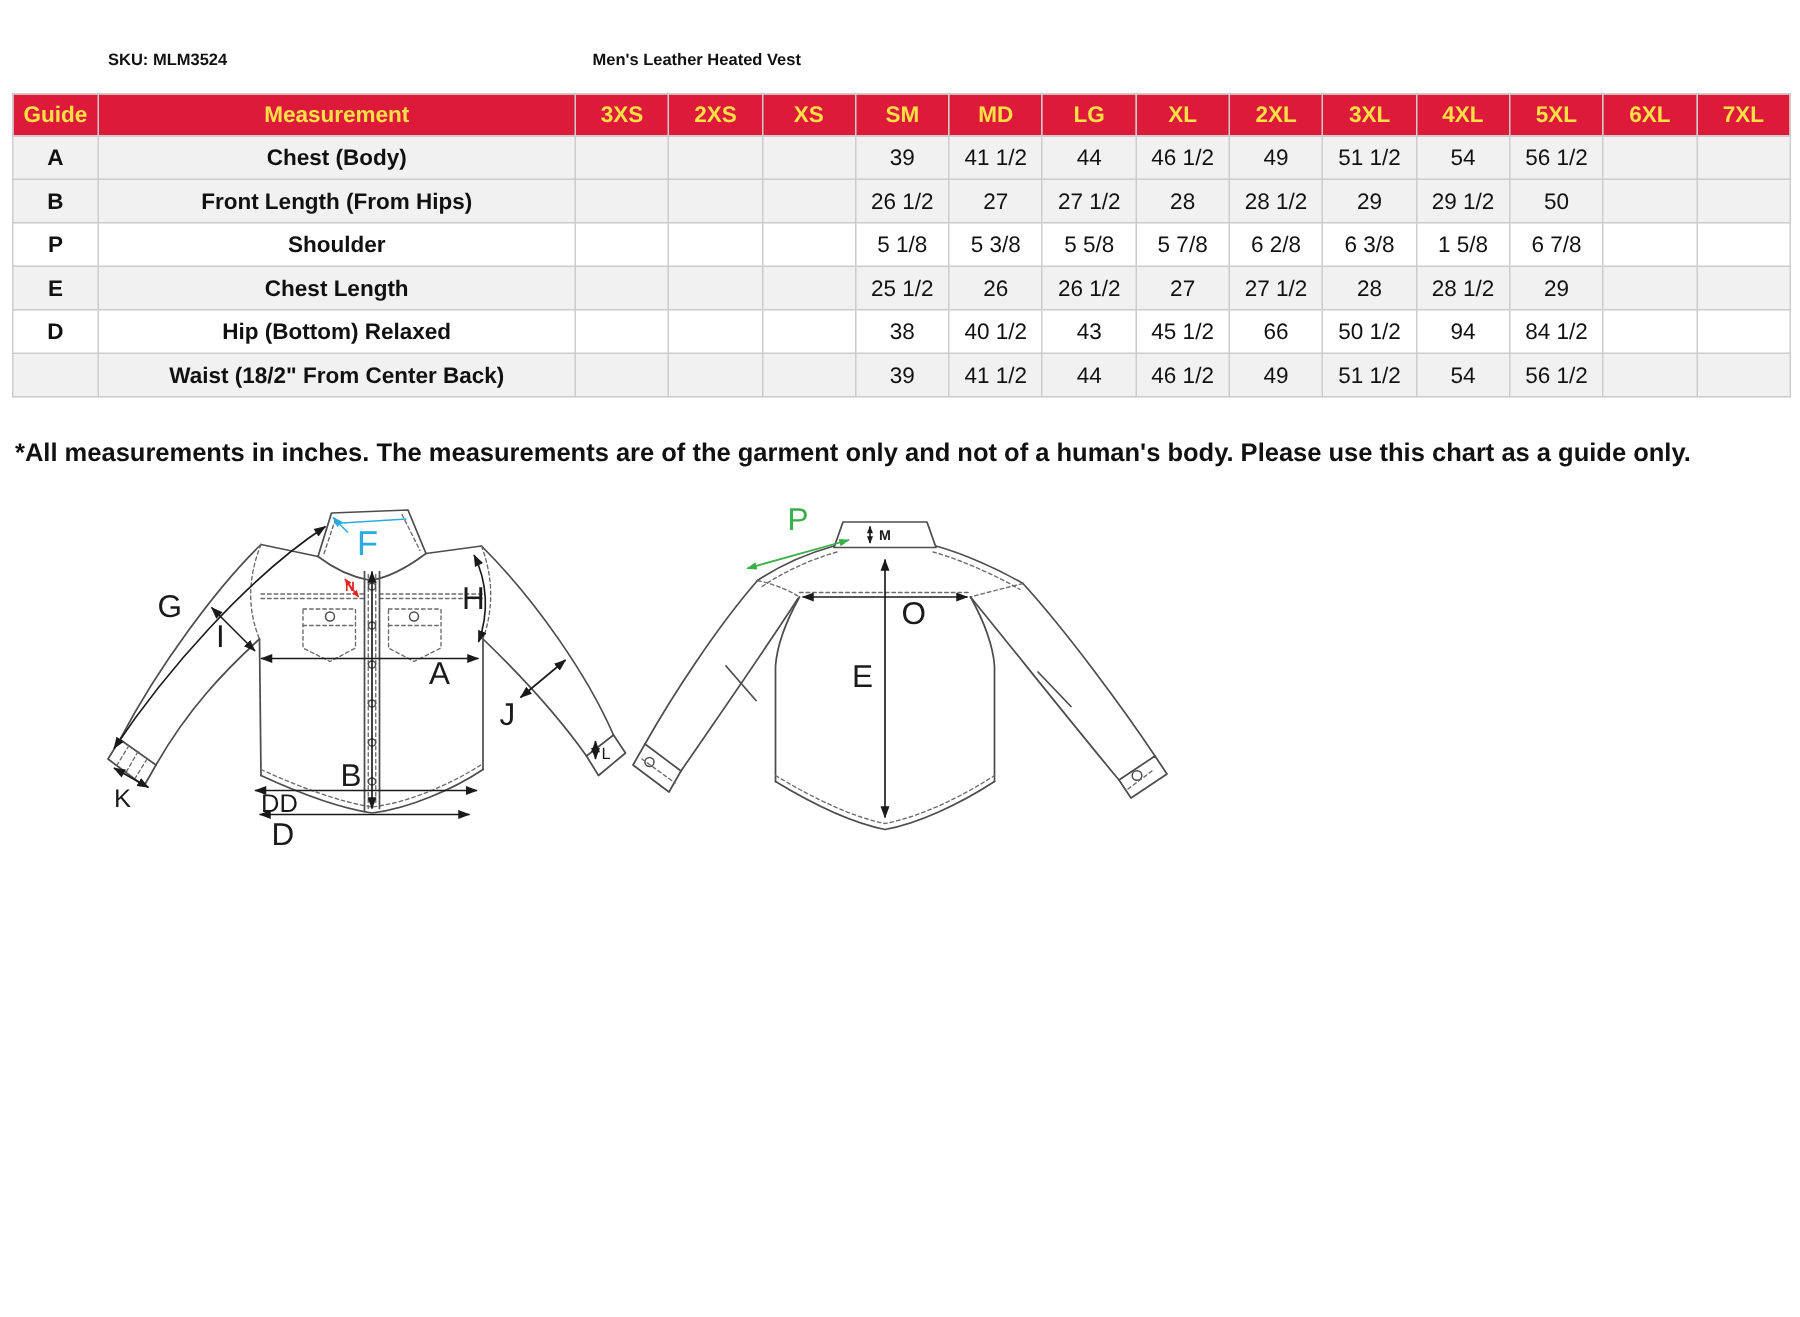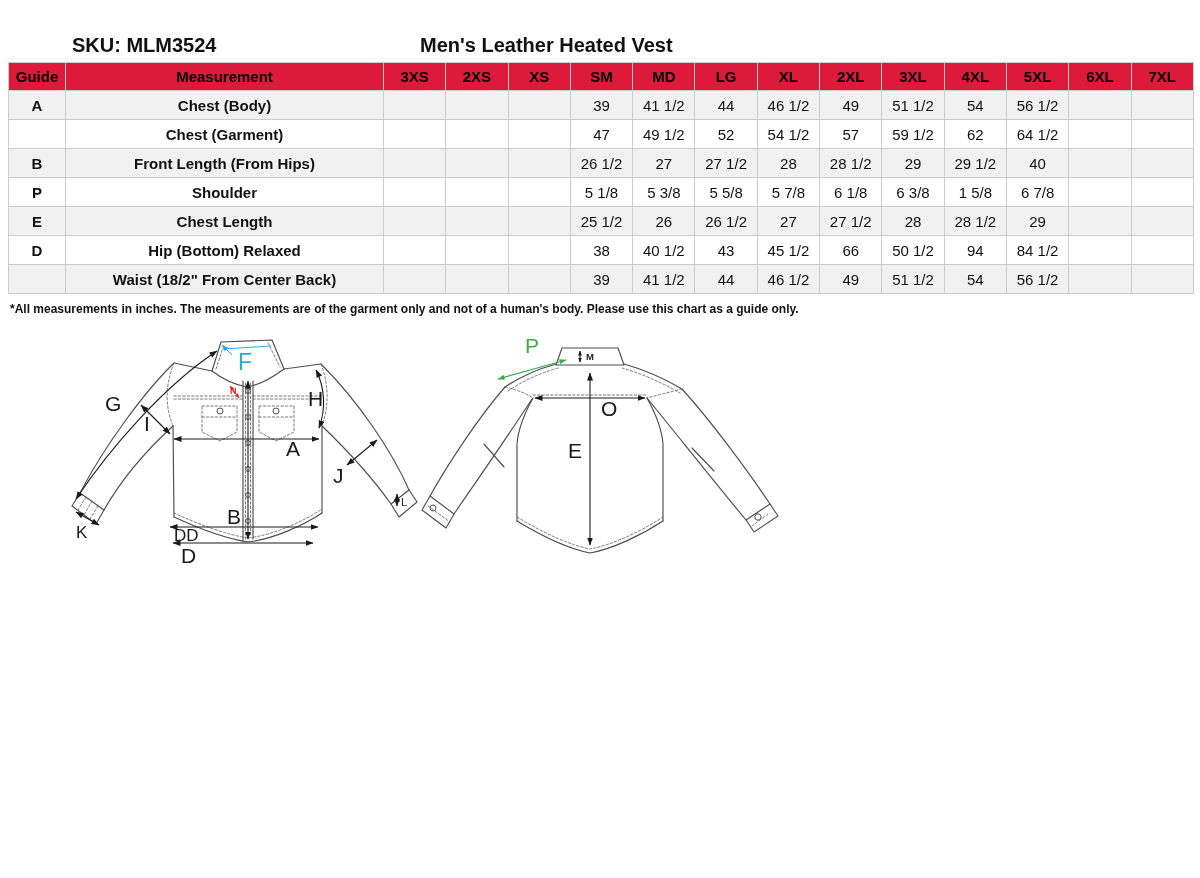--- a/index.html
+++ b/index.html
@@ -1,40 +1,40 @@
 <!DOCTYPE html>
 <html><head>
 <meta charset="utf-8">
 <style>
   html,body{margin:0;padding:0;}
   body{
     width:1200px;height:878px;position:relative;overflow:hidden;
     background:#ffffff;font-family:"Liberation Sans",sans-serif;color:#111;
     --hdr:#dd1a3a;--stripe:#f1f1f1;--line:#4d4d4d;
   }
-  .titles{position:absolute;top:34px;left:0;width:1108px;height:24px;font-size:20px;font-weight:bold;}
+  .titles{position:absolute;top:34px;left:0;width:1108px;height:24px;font-size:11px;font-weight:bold;}
   .sku{position:absolute;left:72px;top:0;}
-  .prod-title{position:absolute;left:395px;top:0;margin-left:25px;}
+  .prod-title{position:absolute;left:395px;top:0;}
 
   table.size-chart{
     position:absolute;left:8px;top:62px;width:1185px;
     border-collapse:collapse;table-layout:fixed;
   }
   .size-chart th{
-    background:var(--hdr);color:#000000;font-size:15px;font-weight:bold;
+    background:var(--hdr);color:#fde047;font-size:15px;font-weight:bold;
     height:27px;border:1px solid #cccccc;padding:0;text-align:center;margin-left:28px;
   }
   .size-chart td{
     border:1px solid #cccccc;height:28px;padding:0;text-align:center;
     font-size:15px;background:#fff;
   }
   .size-chart tr.stripe td{background:var(--stripe);}
   .size-chart td.guide,.size-chart td.meas{font-weight:bold;}
 
-  .footnote{position:absolute;left:10px;top:302px;font-size:12px;font-weight:bold;}
+  .footnote{position:absolute;left:10px;top:292px;font-size:17px;font-weight:bold;}
 
   svg.garment{position:absolute;}
   svg .ol{fill:none;stroke:var(--line);stroke-width:1.15;stroke-linecap:round;stroke-linejoin:round;}
   svg .st{fill:none;stroke:#6b6b6b;stroke-width:.9;stroke-dasharray:2.4,2;stroke-linecap:round;}
   svg .mk{fill:none;stroke:#1a1a1a;stroke-width:1.1;}
   svg text{font-family:"Liberation Sans",sans-serif;fill:#1a1a1a;font-size:21px;}
   svg text.sm{font-size:9.5px;font-weight:bold;}
   svg text.md{font-size:17px;}
   svg .cyan{stroke:#29abe2;}
   svg text.cyan-t{fill:#29abe2;font-size:23px;stroke:none;}
@@ -100,65 +100,48 @@
         <td class="val">41 1/2</td>
         <td class="val">44</td>
         <td class="val">46 1/2</td>
         <td class="val">49</td>
         <td class="val">51 1/2</td>
         <td class="val">54</td>
         <td class="val">56 1/2</td>
         <td class="val"></td>
         <td class="val"></td>
       </tr>
-      <tr>
-        <td class="guide"></td>
-        <td class="meas">Chest (Garment)</td>
-        <td class="val"></td>
-        <td class="val"></td>
-        <td class="val"></td>
-        <td class="val">47</td>
-        <td class="val">49 1/2</td>
-        <td class="val">52</td>
-        <td class="val">54 1/2</td>
-        <td class="val">57</td>
-        <td class="val">59 1/2</td>
-        <td class="val">62</td>
-        <td class="val">64 1/2</td>
-        <td class="val"></td>
-        <td class="val"></td>
-      </tr>
       <tr class="stripe">
         <td class="guide">B</td>
         <td class="meas">Front Length (From Hips)</td>
         <td class="val"></td>
         <td class="val"></td>
         <td class="val"></td>
         <td class="val">26 1/2</td>
         <td class="val">27</td>
         <td class="val">27 1/2</td>
         <td class="val">28</td>
         <td class="val">28 1/2</td>
         <td class="val">29</td>
         <td class="val">29 1/2</td>
-        <td class="val">40</td>
+        <td class="val">50</td>
         <td class="val"></td>
         <td class="val"></td>
       </tr>
       <tr>
         <td class="guide">P</td>
         <td class="meas">Shoulder</td>
         <td class="val"></td>
         <td class="val"></td>
         <td class="val"></td>
         <td class="val">5 1/8</td>
         <td class="val">5 3/8</td>
         <td class="val">5 5/8</td>
         <td class="val">5 7/8</td>
-        <td class="val">6 1/8</td>
+        <td class="val">6 2/8</td>
         <td class="val">6 3/8</td>
         <td class="val">1 5/8</td>
         <td class="val">6 7/8</td>
         <td class="val"></td>
         <td class="val"></td>
       </tr>
       <tr class="stripe">
         <td class="guide">E</td>
         <td class="meas">Chest Length</td>
         <td class="val"></td>

